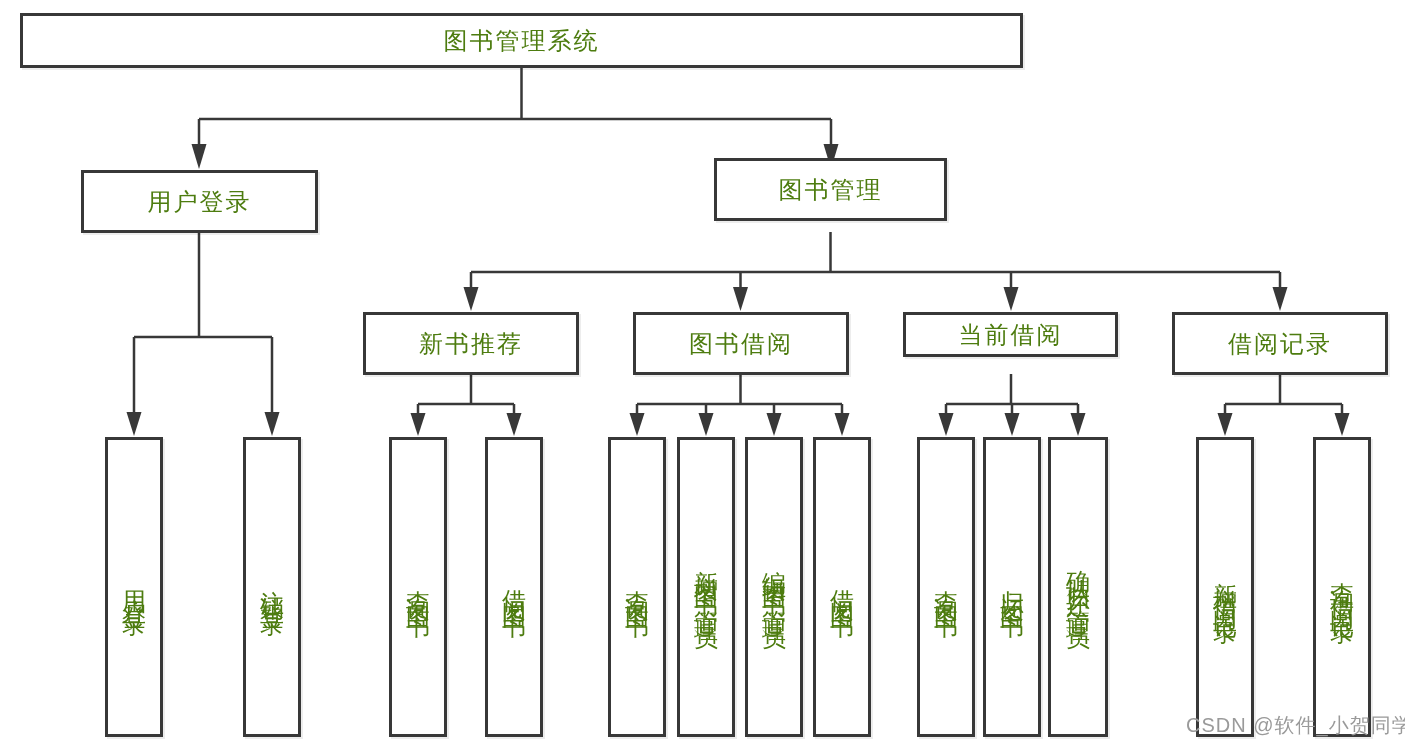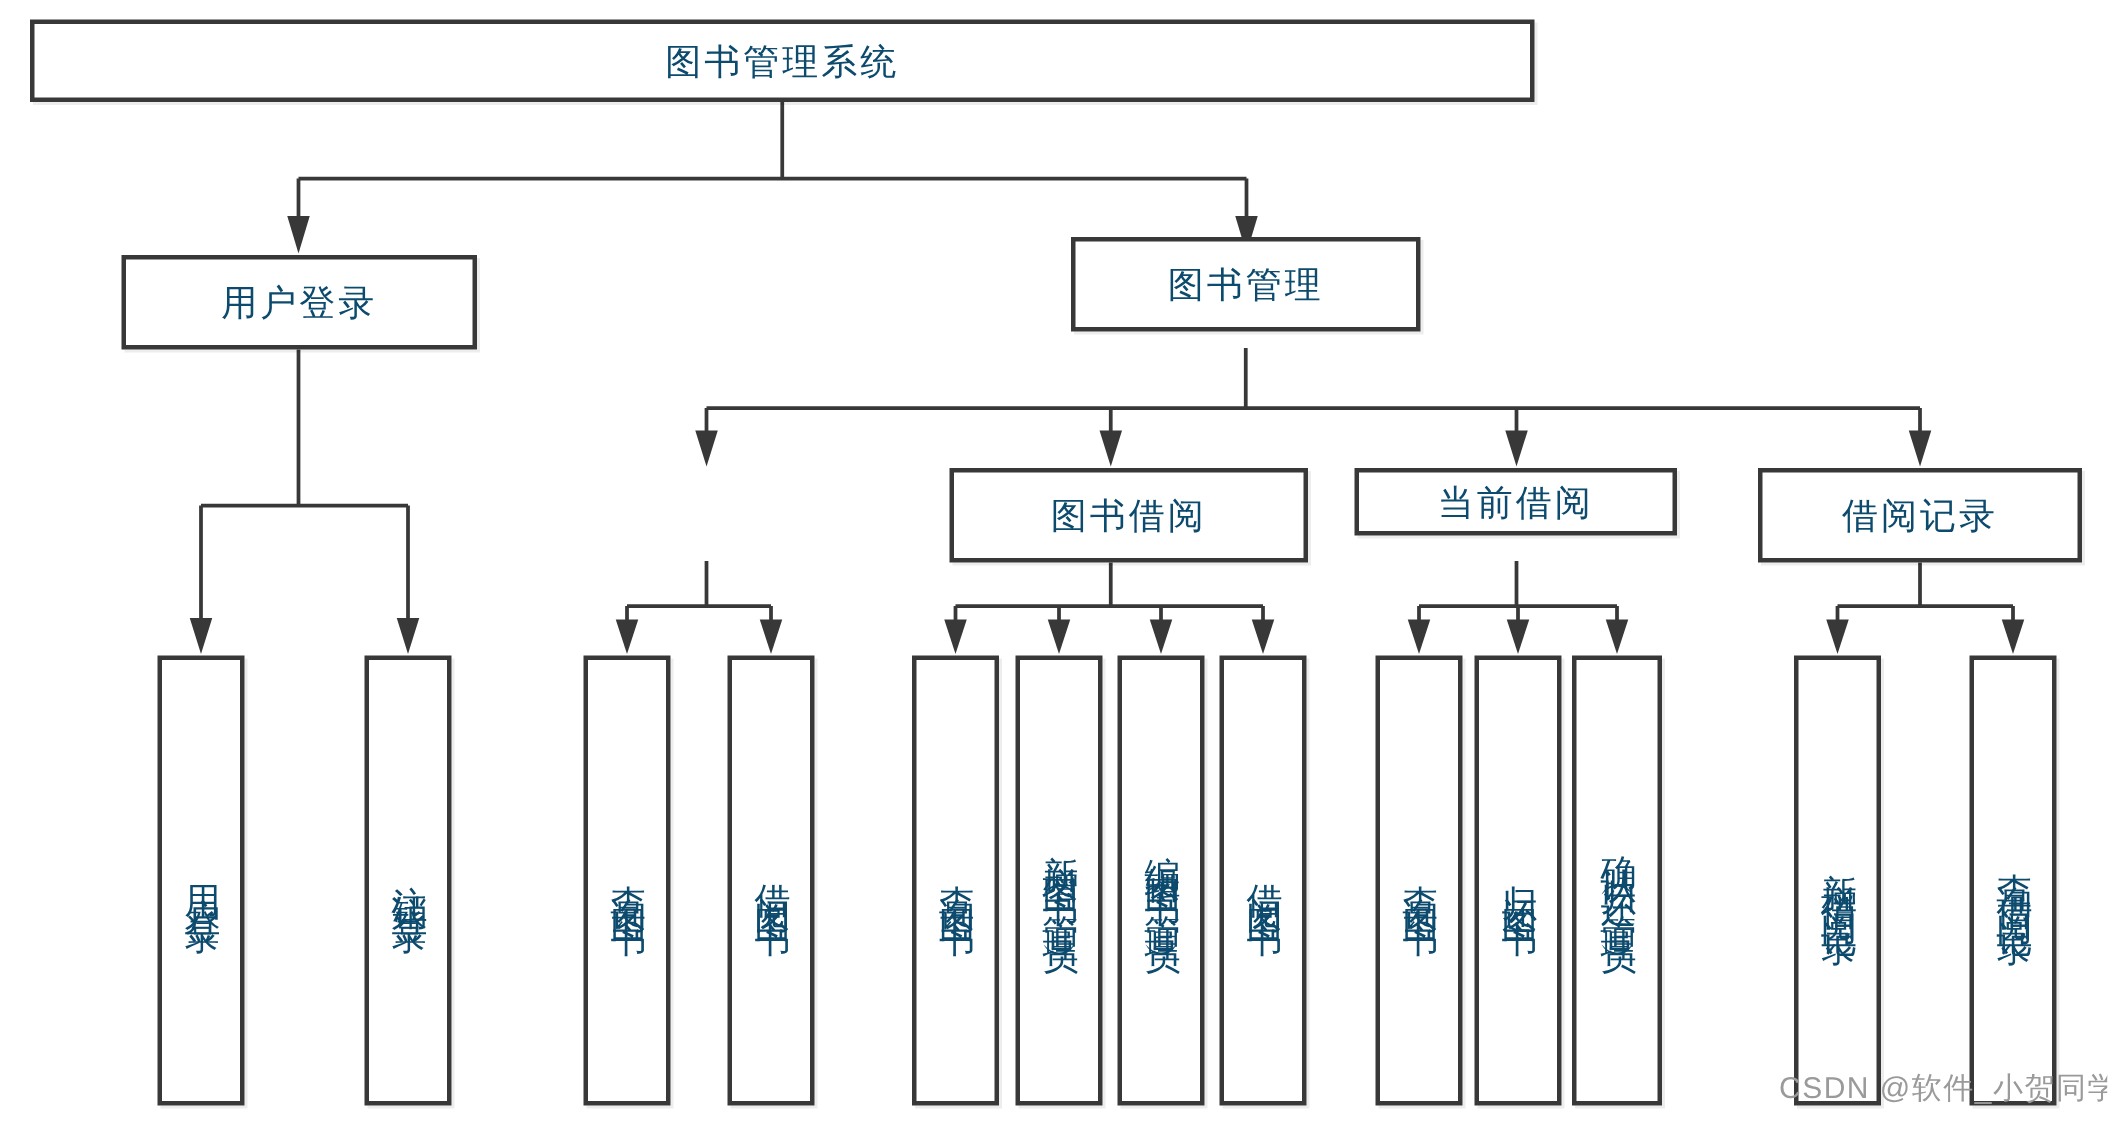--- a/index.html
+++ b/index.html
@@ -3,21 +3,21 @@
 <meta charset="utf-8">
 <style>
   html,body{margin:0;padding:0;background:#ffffff;}
   .canvas{
     position:relative;width:1405px;height:747px;background:#ffffff;
     font-family:"Liberation Sans",sans-serif;overflow:hidden;
   }
   .connectors{position:absolute;left:0;top:0;z-index:1;pointer-events:none;}
   .node{
     position:absolute;box-sizing:border-box;z-index:2;
-    border:3px solid #383838;background:#ffffff;color:#0c4a6e;
+    border:3px solid #383838;background:#ffffff;color:#4d7c0f;
     display:flex;align-items:center;justify-content:center;
     box-shadow:2px 2px 0 rgba(0,0,0,0.07);
   }
   .h{font-size:24px;letter-spacing:2px;white-space:nowrap;}
   .v{
     writing-mode:vertical-rl;text-orientation:mixed;
     font-size:24px;letter-spacing:8px;line-height:1;
   }
   .watermark{
     position:absolute;left:1186px;top:712px;z-index:5;
@@ -67,21 +67,22 @@
       <polygon points="1217.5,413 1232.5,413 1225,436"></polygon>
       <polygon points="1334.5,413 1349.5,413 1342,436"></polygon>
     </g>
   </svg>
 
   <div class="node h" style="left:20px;top:13px;width:1003px;height:55px">图书管理系统</div>
 
   <div class="node h" style="left:81px;top:170px;width:237px;height:63px">用户登录</div>
   <div class="node h" style="left:714px;top:158px;width:233px;height:63px">图书管理</div>
 
-  <div class="node h" style="left:633px;top:312px;width:239px;height:63px">图书借阅</div>
+  <div class="node h" style="left:363px;top:312px;width:216px;height:63px">新书推荐</div>
+  <div class="node h" style="left:633px;top:312px;width:216px;height:63px">图书借阅</div>
   <div class="node h" style="left:903px;top:312px;width:215px;height:45px">当前借阅</div>
   <div class="node h" style="left:1172px;top:312px;width:216px;height:63px">借阅记录</div>
 
   <div class="node v" style="left:105px;top:437px;width:58px;height:300px">用户登录</div>
   <div class="node v" style="left:243px;top:437px;width:58px;height:300px">注销登录</div>
 
   <div class="node v" style="left:389px;top:437px;width:58px;height:300px">查询图书</div>
   <div class="node v" style="left:485px;top:437px;width:58px;height:300px">借阅图书</div>
 
   <div class="node v" style="left:608px;top:437px;width:58px;height:300px">查询图书</div>

